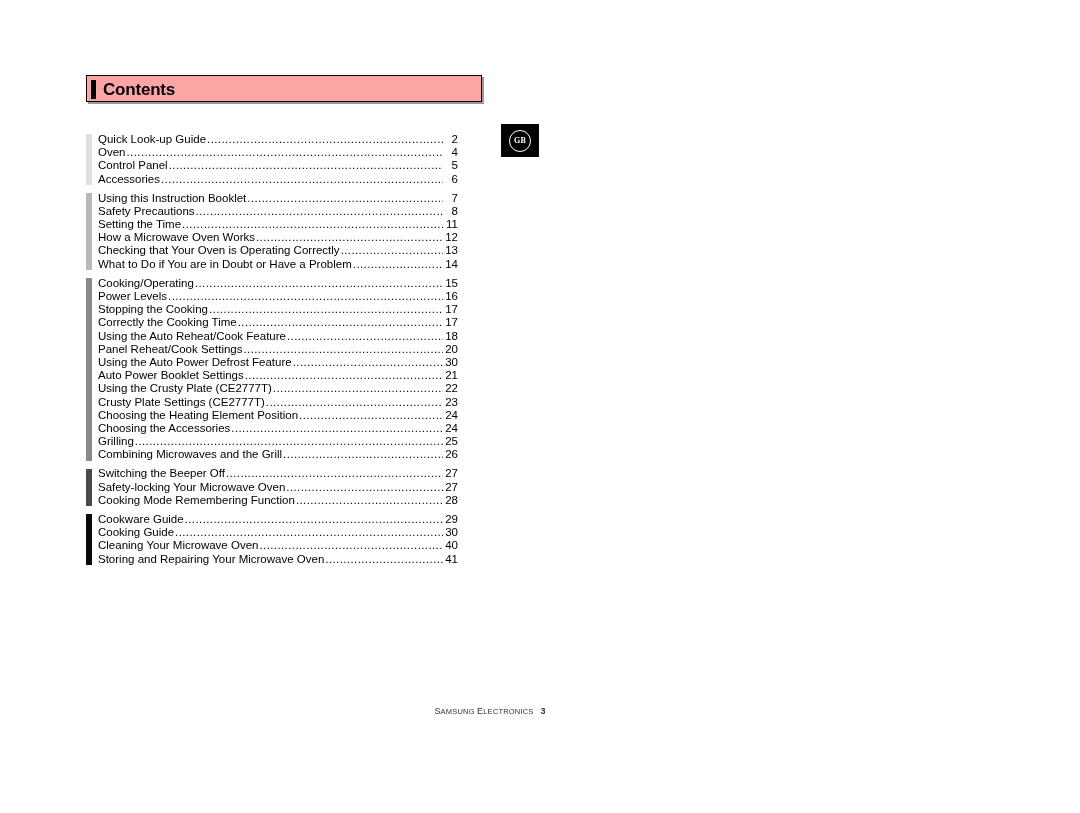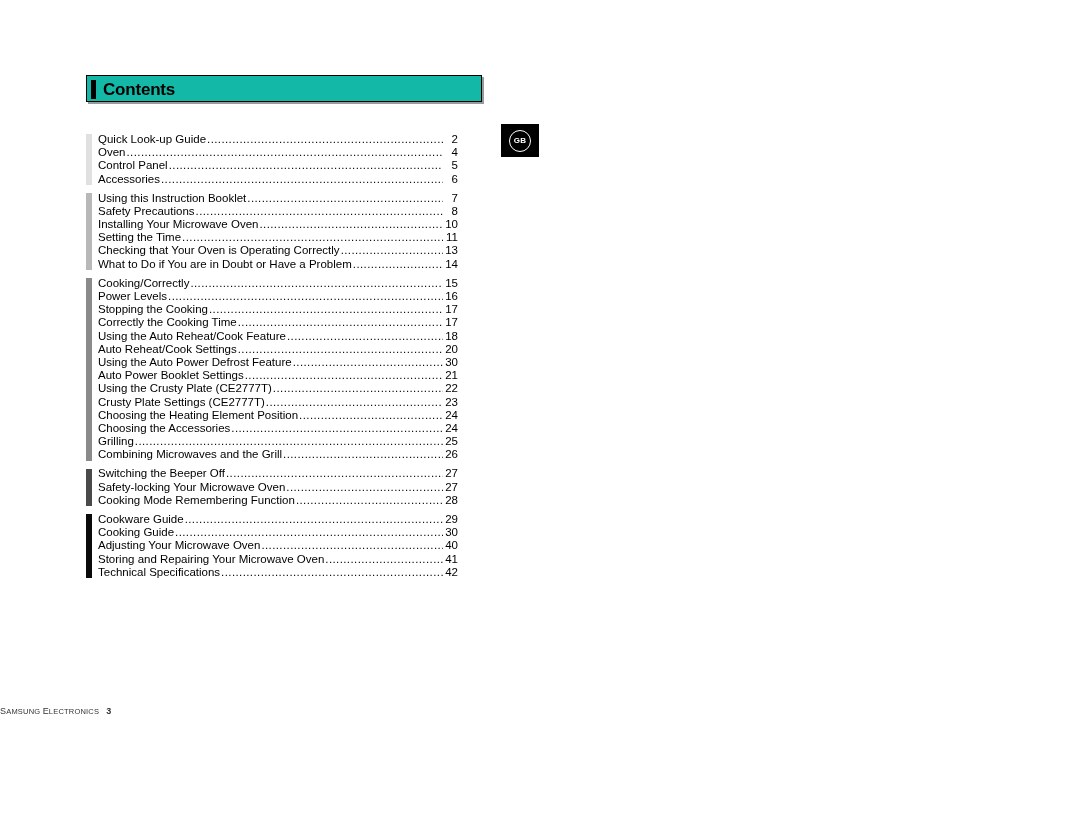--- a/index.html
+++ b/index.html
@@ -19,21 +19,21 @@
   
   #title-box {
     position: absolute;
     left: 86px;
     top: 75px;
     width: 396px;
     height: 27px;
     border: 1px solid #000000;
     box-sizing: border-box;
     box-shadow: 2px 2px 0 #9a9a9a;
-    background: #14b8a6;
+    background: #fca5a5;
   }
   #title-bar-accent {
     position: absolute;
     left: 4px;
     top: 4px;
     width: 5px;
     height: 19px;
     background: #000000;
   }
   #title-text {
@@ -67,20 +67,21 @@
     align-items: center;
     justify-content: center;
     box-sizing: border-box;
   }
   #gb-label {
     color: #ffffff;
     font-size: 8px;
     font-weight: bold;
     letter-spacing: 0.3px;
     line-height: 8px;
+    font-family: Liberation Serif, serif;
   }
 
   
   #toc {
     position: absolute;
     left: 86px;
     top: 133px;
     width: 372px;
   }
   .toc-group {
@@ -132,20 +133,21 @@
     text-align: right;
     min-width: 15px;
   }
 
   
   #footer {
     position: absolute;
     left: 0;
     top: 706px;
     width: 980px;
+    text-align: center;
     font-size: 7.5px;
     color: #333333;
   }
   #footer-brand {
     letter-spacing: 0.2px;
   }
   #footer-brand .cap { font-size: 9px; }
   #footer-page {
     font-weight: bold;
     font-size: 9px;
@@ -196,44 +198,44 @@
         <span class="entry-title">Using this Instruction Booklet </span>
         <span class="entry-leader"></span>
         <span class="entry-page">7</span>
       </div>
       <div class="toc-entry">
         <span class="entry-title">Safety Precautions</span>
         <span class="entry-leader"></span>
         <span class="entry-page">8</span>
       </div>
       <div class="toc-entry">
-        <span class="entry-title">Installing Your Microwave Oven</span>
-        <span class="entry-leader"></span>
-        <span class="entry-page">10</span>
-      </div>
-      <div class="toc-entry">
         <span class="entry-title">Setting the Time </span>
         <span class="entry-leader"></span>
         <span class="entry-page">11</span>
       </div>
       <div class="toc-entry">
+        <span class="entry-title">How a Microwave Oven Works </span>
+        <span class="entry-leader"></span>
+        <span class="entry-page">12</span>
+      </div>
+      <div class="toc-entry">
         <span class="entry-title">Checking that Your Oven is Operating Correctly</span>
         <span class="entry-leader"></span>
         <span class="entry-page">13</span>
       </div>
       <div class="toc-entry">
         <span class="entry-title">What to Do if You are in Doubt or Have a Problem</span>
         <span class="entry-leader"></span>
         <span class="entry-page">14</span>
       </div>
     </div>
     <div class="toc-group">
       <div class="group-bar" style="background: rgb(138, 138, 138);"></div>
       <div class="toc-entry">
-        <span class="entry-title">Cooking/Correctly</span>
+        <span class="entry-title">Cooking/Operating</span>
         <span class="entry-leader"></span>
         <span class="entry-page">15</span>
       </div>
       <div class="toc-entry">
         <span class="entry-title">Power Levels </span>
         <span class="entry-leader"></span>
         <span class="entry-page">16</span>
       </div>
       <div class="toc-entry">
         <span class="entry-title">Stopping the Cooking</span>
@@ -244,21 +246,21 @@
         <span class="entry-title">Correctly the Cooking Time </span>
         <span class="entry-leader"></span>
         <span class="entry-page">17</span>
       </div>
       <div class="toc-entry">
         <span class="entry-title">Using the Auto Reheat/Cook Feature </span>
         <span class="entry-leader"></span>
         <span class="entry-page">18</span>
       </div>
       <div class="toc-entry">
-        <span class="entry-title">Auto Reheat/Cook Settings </span>
+        <span class="entry-title">Panel Reheat/Cook Settings </span>
         <span class="entry-leader"></span>
         <span class="entry-page">20</span>
       </div>
       <div class="toc-entry">
         <span class="entry-title">Using the Auto Power Defrost Feature </span>
         <span class="entry-leader"></span>
         <span class="entry-page">30</span>
       </div>
       <div class="toc-entry">
         <span class="entry-title">Auto Power Booklet Settings  </span>
@@ -320,32 +322,27 @@
         <span class="entry-title">Cookware Guide  </span>
         <span class="entry-leader"></span>
         <span class="entry-page">29</span>
       </div>
       <div class="toc-entry">
         <span class="entry-title">Cooking Guide </span>
         <span class="entry-leader"></span>
         <span class="entry-page">30</span>
       </div>
       <div class="toc-entry">
-        <span class="entry-title">Adjusting Your Microwave Oven</span>
+        <span class="entry-title">Cleaning Your Microwave Oven</span>
         <span class="entry-leader"></span>
         <span class="entry-page">40</span>
       </div>
       <div class="toc-entry">
         <span class="entry-title">Storing and Repairing Your Microwave Oven  </span>
         <span class="entry-leader"></span>
         <span class="entry-page">41</span>
-      </div>
-      <div class="toc-entry">
-        <span class="entry-title">Technical Specifications </span>
-        <span class="entry-leader"></span>
-        <span class="entry-page">42</span>
       </div>
     </div>
   </div>
 
 <div id="footer">
   <span id="footer-brand"><span class="cap">S</span><span>AMSUNG</span> <span class="cap">E</span><span>LECTRONICS</span></span><span id="footer-page">3</span>
 </div>
 
 </body></html>

